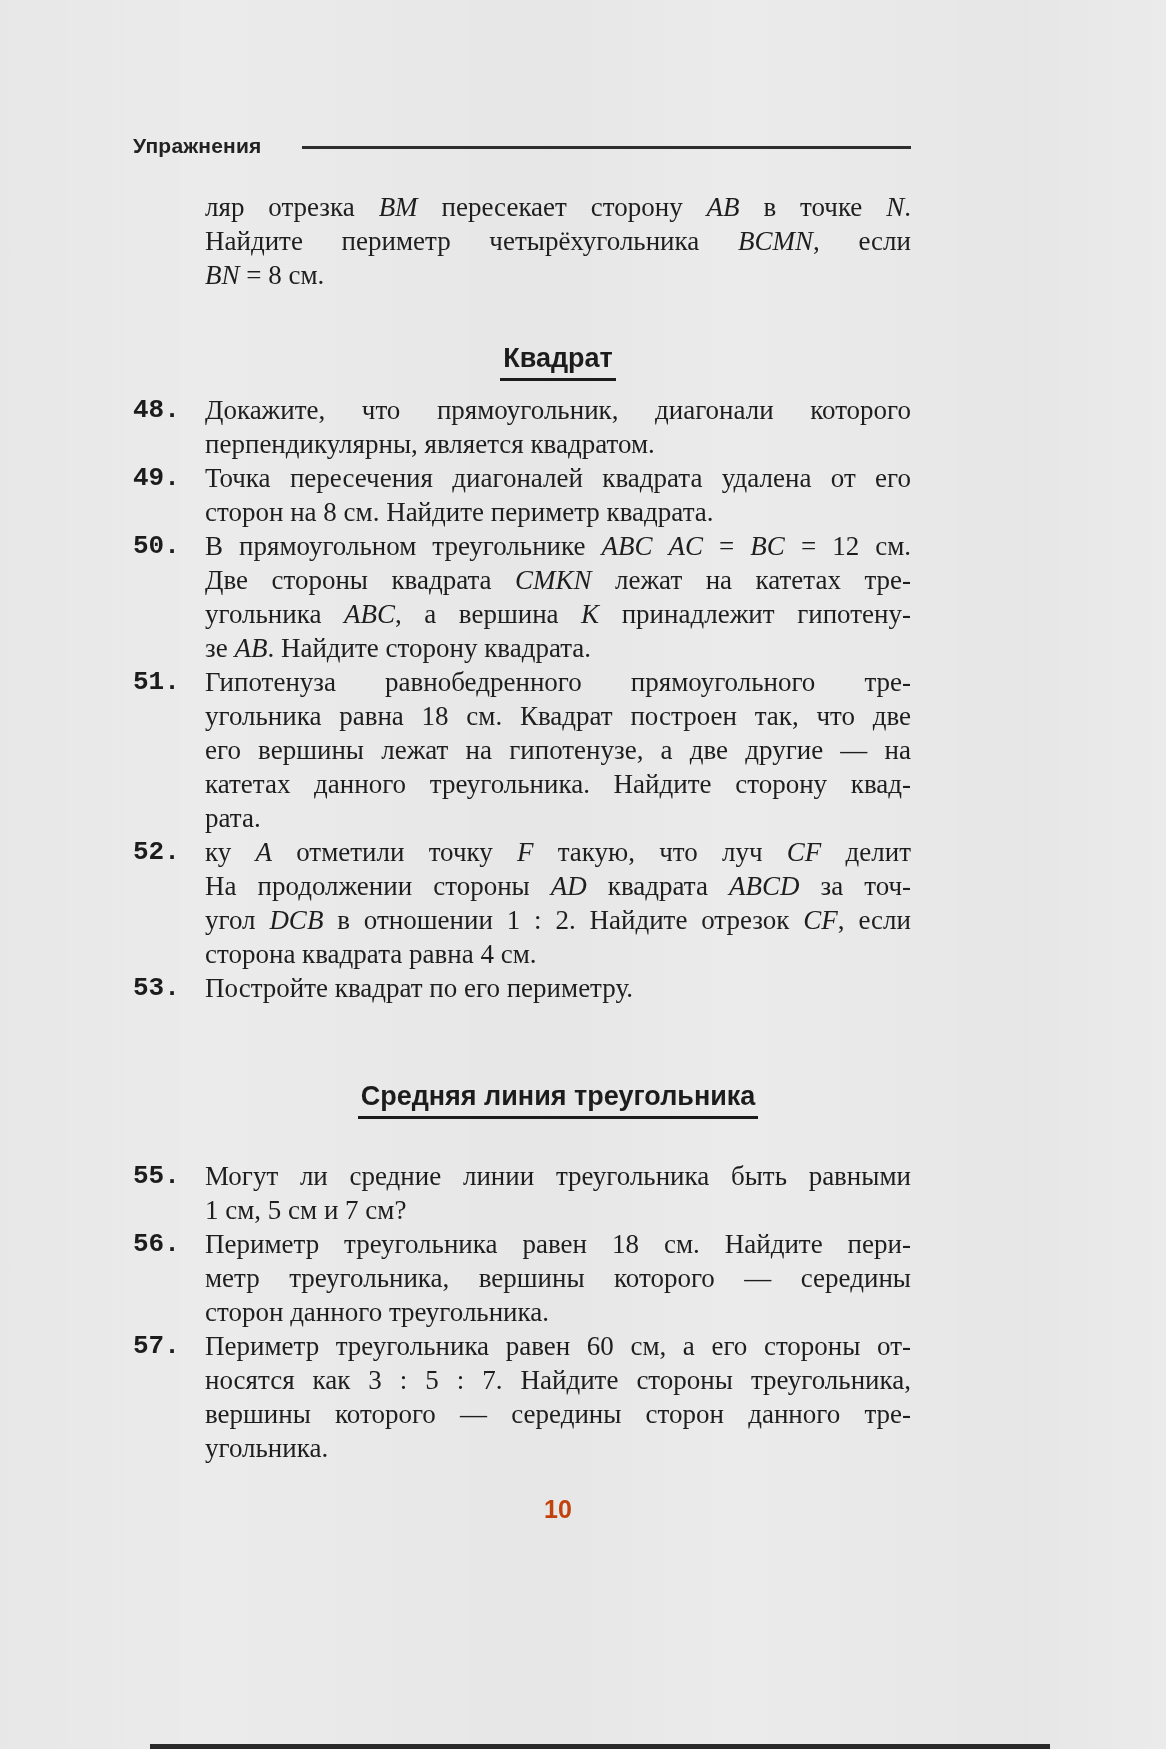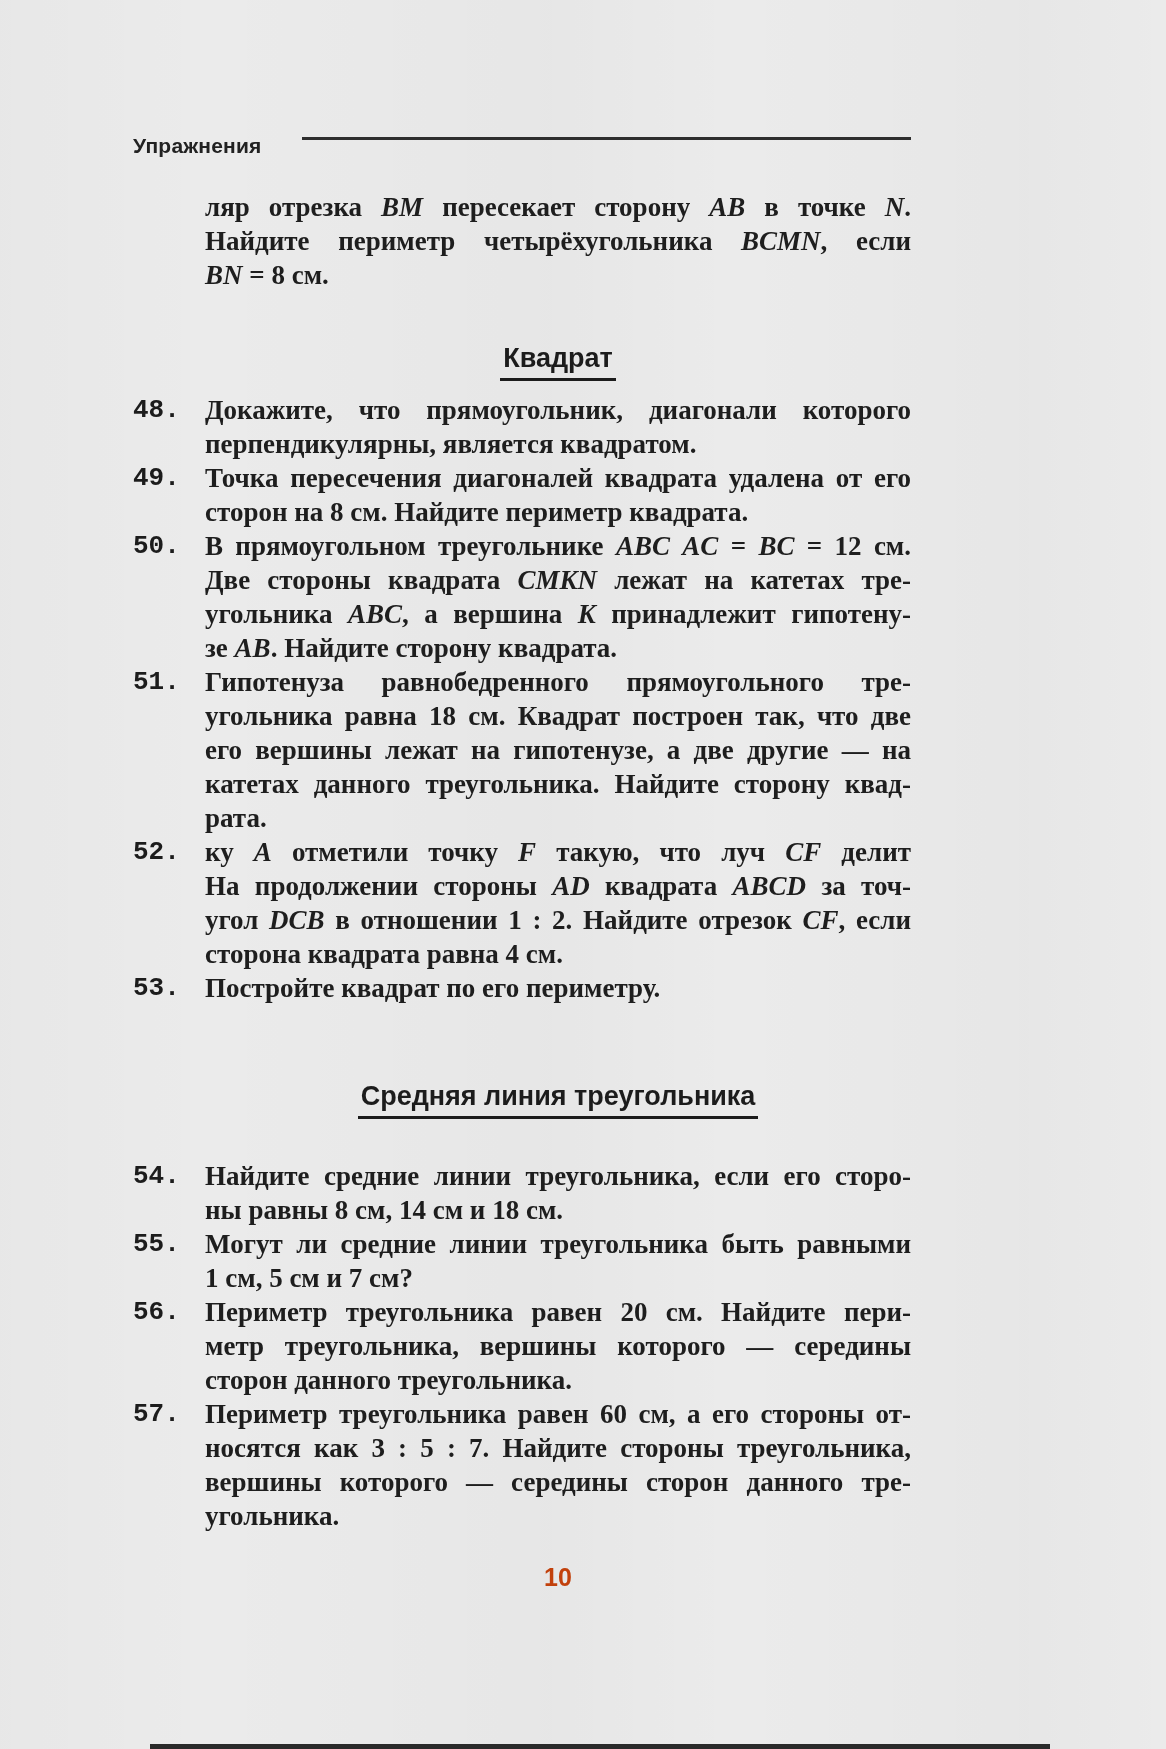--- a/index.html
+++ b/index.html
@@ -13,21 +13,21 @@
   }
   
   body::before {
     content: "";
     position: absolute; inset: 0;
     background: linear-gradient(90deg, rgba(0,0,0,0.015) 0%, rgba(0,0,0,0) 18%, rgba(0,0,0,0.02) 47%, rgba(0,0,0,0) 63%, rgba(0,0,0,0.018) 88%, rgba(0,0,0,0) 100%);
     pointer-events: none;
   }
   .page { position: absolute; left: 133px; top: 134px; width: 778px; }
 
-  .hdr { display: flex; align-items: flex-start; height: 24px; gap: 24px; }
+  .hdr { display: flex; align-items: center; height: 24px; gap: 24px; }
   .hdr-label {
     font-family: "Liberation Sans", "DejaVu Sans", sans-serif;
     font-weight: 700; font-size: 21px; color: #222; letter-spacing: 0.2px;
   }
   .hdr-rule { flex: 1; height: 3px; background: #2e2e2e; margin-left: 16px; margin-top: 3px; }
 
   .intro { margin: 32px 0 0 72px; width: 706px; font-size: 27px; line-height: 34px; }
 
   .section-title {
     margin-left: 72px; width: 706px; text-align: center;
@@ -46,21 +46,21 @@
   .plist2 { margin-top: 40px; }
 
   .problem { display: flex; align-items: flex-start; }
   .pnum {
     width: 72px; flex: 0 0 72px;
     font-family: Liberation Mono, monospace;
     font-weight: 700; font-size: 26px; line-height: 34px; color: #1c1c1c;
   }
   .ptext { flex: 1; font-size: 27px; line-height: 34px; }
 
-  .tline { white-space: normal; font-weight: bold; }
+  .tline { white-space: normal; }
   .tline.just { text-align: justify; text-align-last: justify; }
   .var { font-style: italic; }
 
   .page-number {
     margin-top: 30px; margin-left: 72px; width: 706px;
     text-align: center;
     font-family: "Liberation Sans", "DejaVu Sans", sans-serif;
     font-weight: 700; font-size: 25px; color: #c2410c;
   }
 
@@ -139,37 +139,30 @@
         </div>
     </div>
   </div>
 
   <div class="section-title st-srednyaya">
     <span class="st-inner">Средняя линия треугольника</span>
   </div>
 
   <div class="plist plist2">
     <div class="problem">
-      <div class="pnum">54.</div>
-      <div class="ptext">
-          <div class="tline just"><span>Найдите средние линии треугольника, если его сторо-</span></div>
-          <div class="tline"><span>ны равны 8 см, 14 см и 18 см.</span></div>
-        </div>
-    </div>
-    <div class="problem">
       <div class="pnum">55.</div>
       <div class="ptext">
           <div class="tline just"><span>Могут ли средние линии треугольника быть равными</span></div>
           <div class="tline"><span>1 см, 5 см и 7 см?</span></div>
         </div>
     </div>
     <div class="problem">
       <div class="pnum">56.</div>
       <div class="ptext">
-          <div class="tline just"><span>Периметр треугольника равен 20 см. Найдите пери-</span></div>
+          <div class="tline just"><span>Периметр треугольника равен 18 см. Найдите пери-</span></div>
           <div class="tline just"><span>метр треугольника, вершины которого — середины</span></div>
           <div class="tline"><span>сторон данного треугольника.</span></div>
         </div>
     </div>
     <div class="problem">
       <div class="pnum">57.</div>
       <div class="ptext">
           <div class="tline just"><span>Периметр треугольника равен 60 см, а его стороны от-</span></div>
           <div class="tline just"><span>носятся как 3 : 5 : 7. Найдите стороны треугольника,</span></div>
           <div class="tline just"><span>вершины которого — середины сторон данного тре-</span></div>

